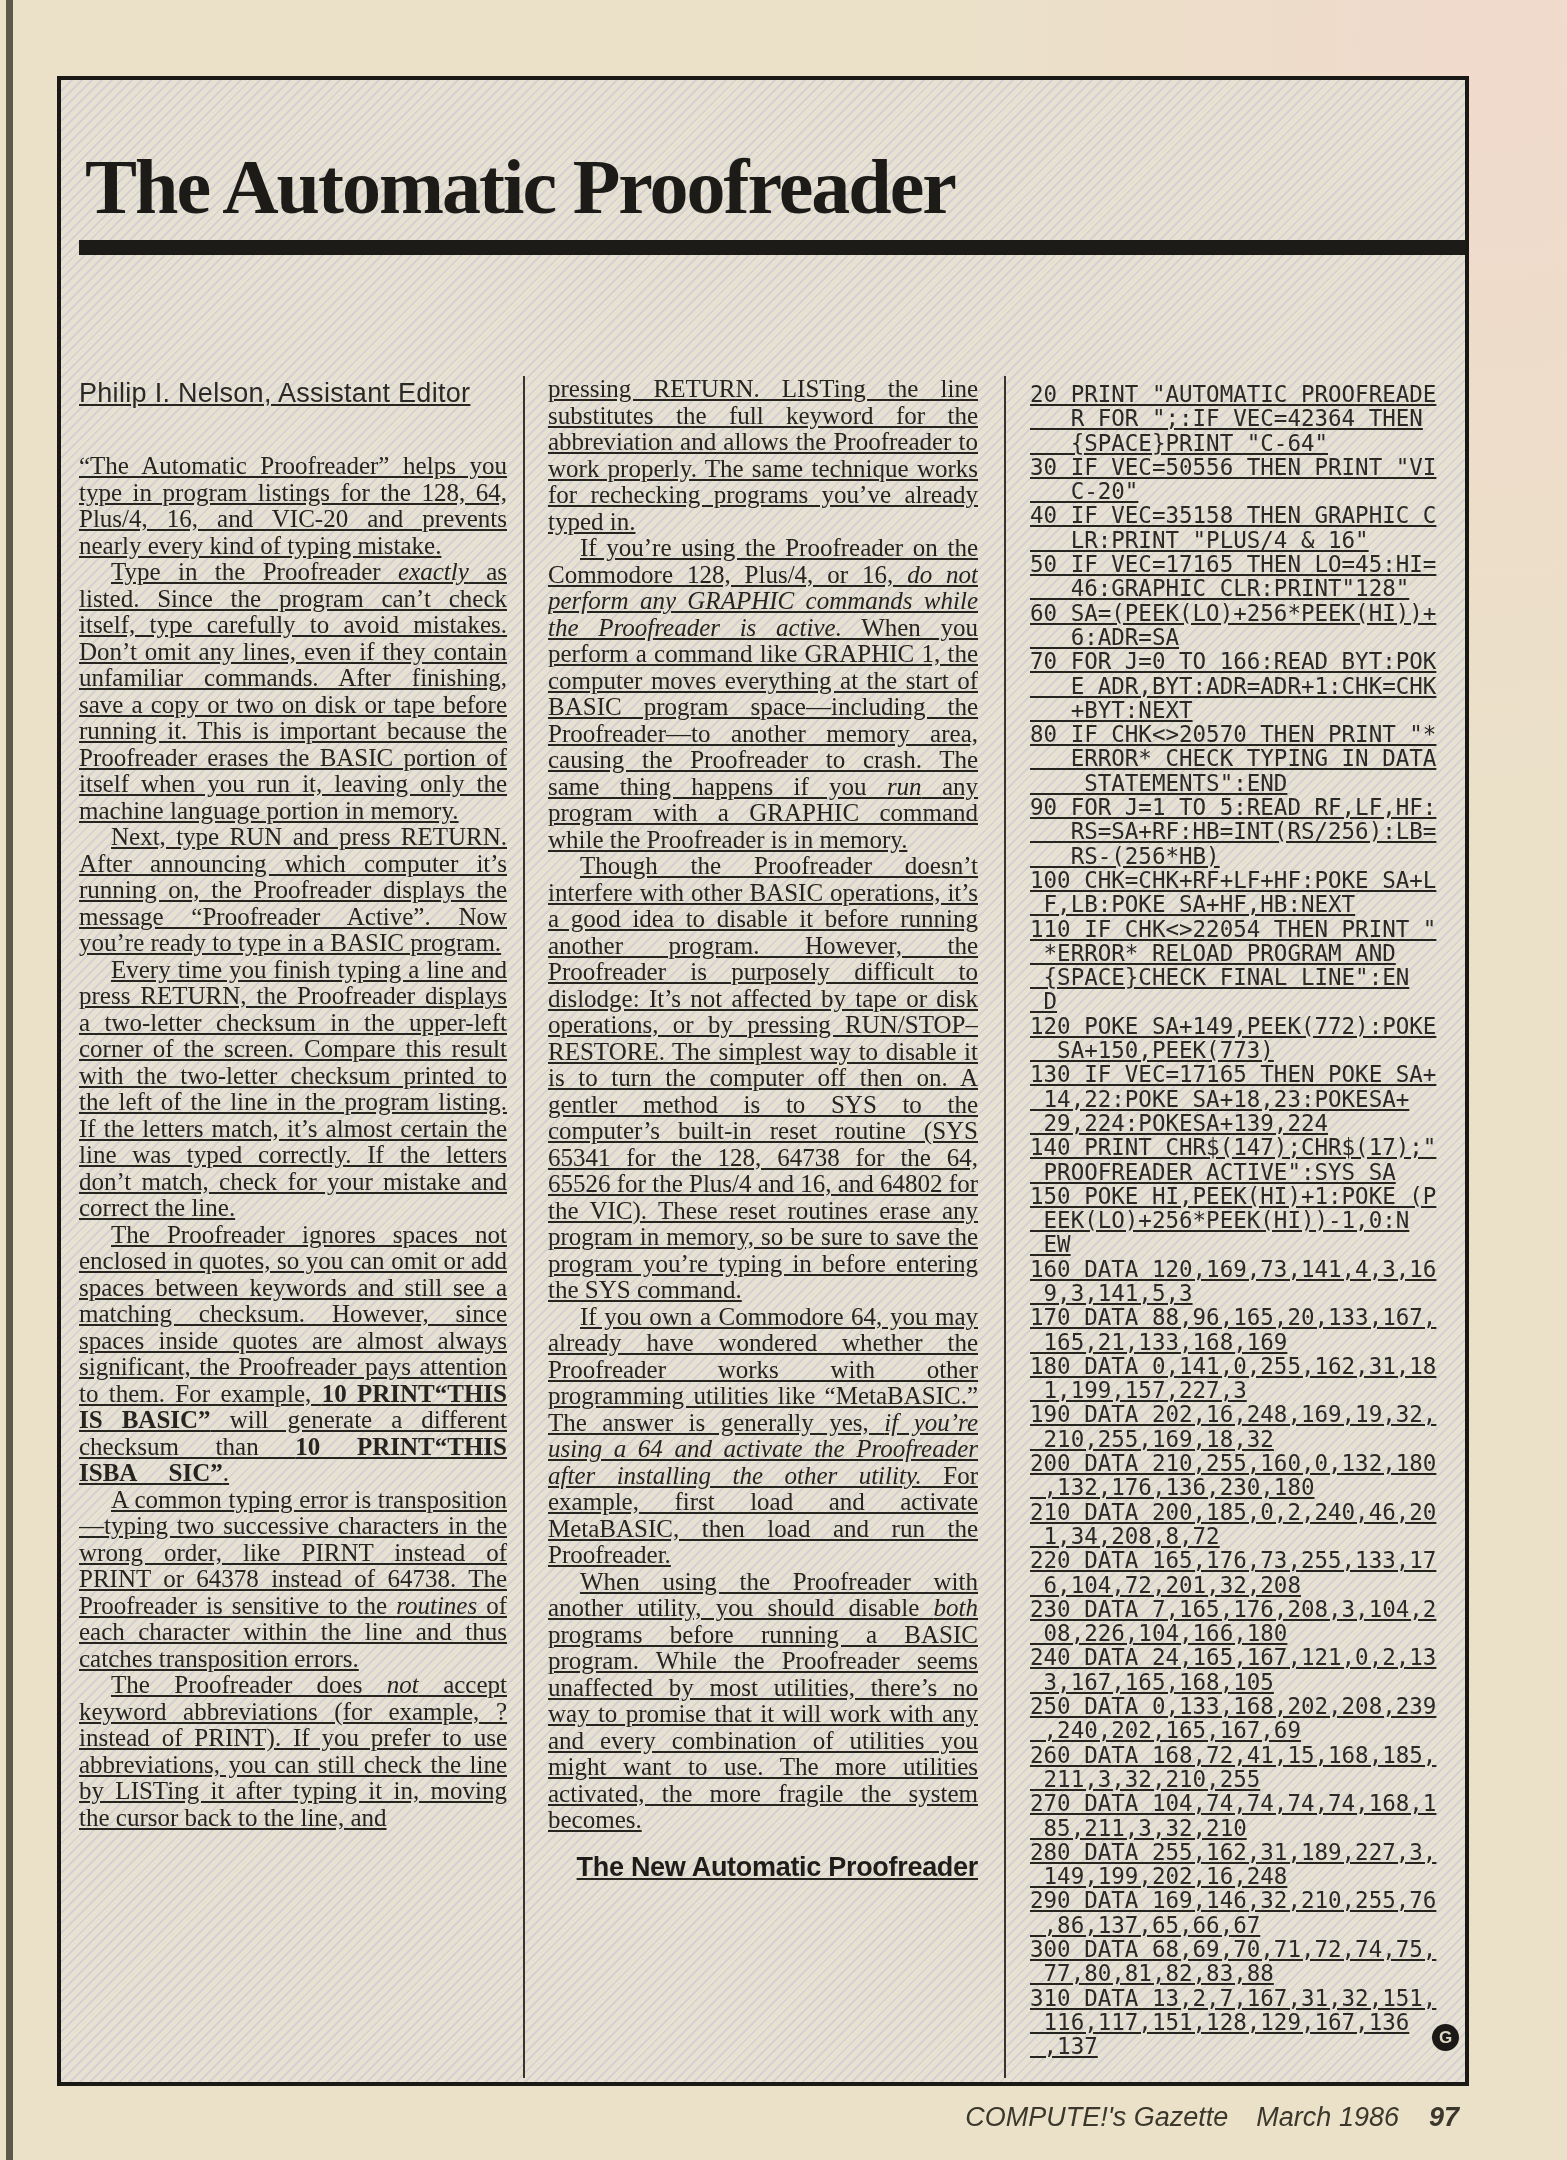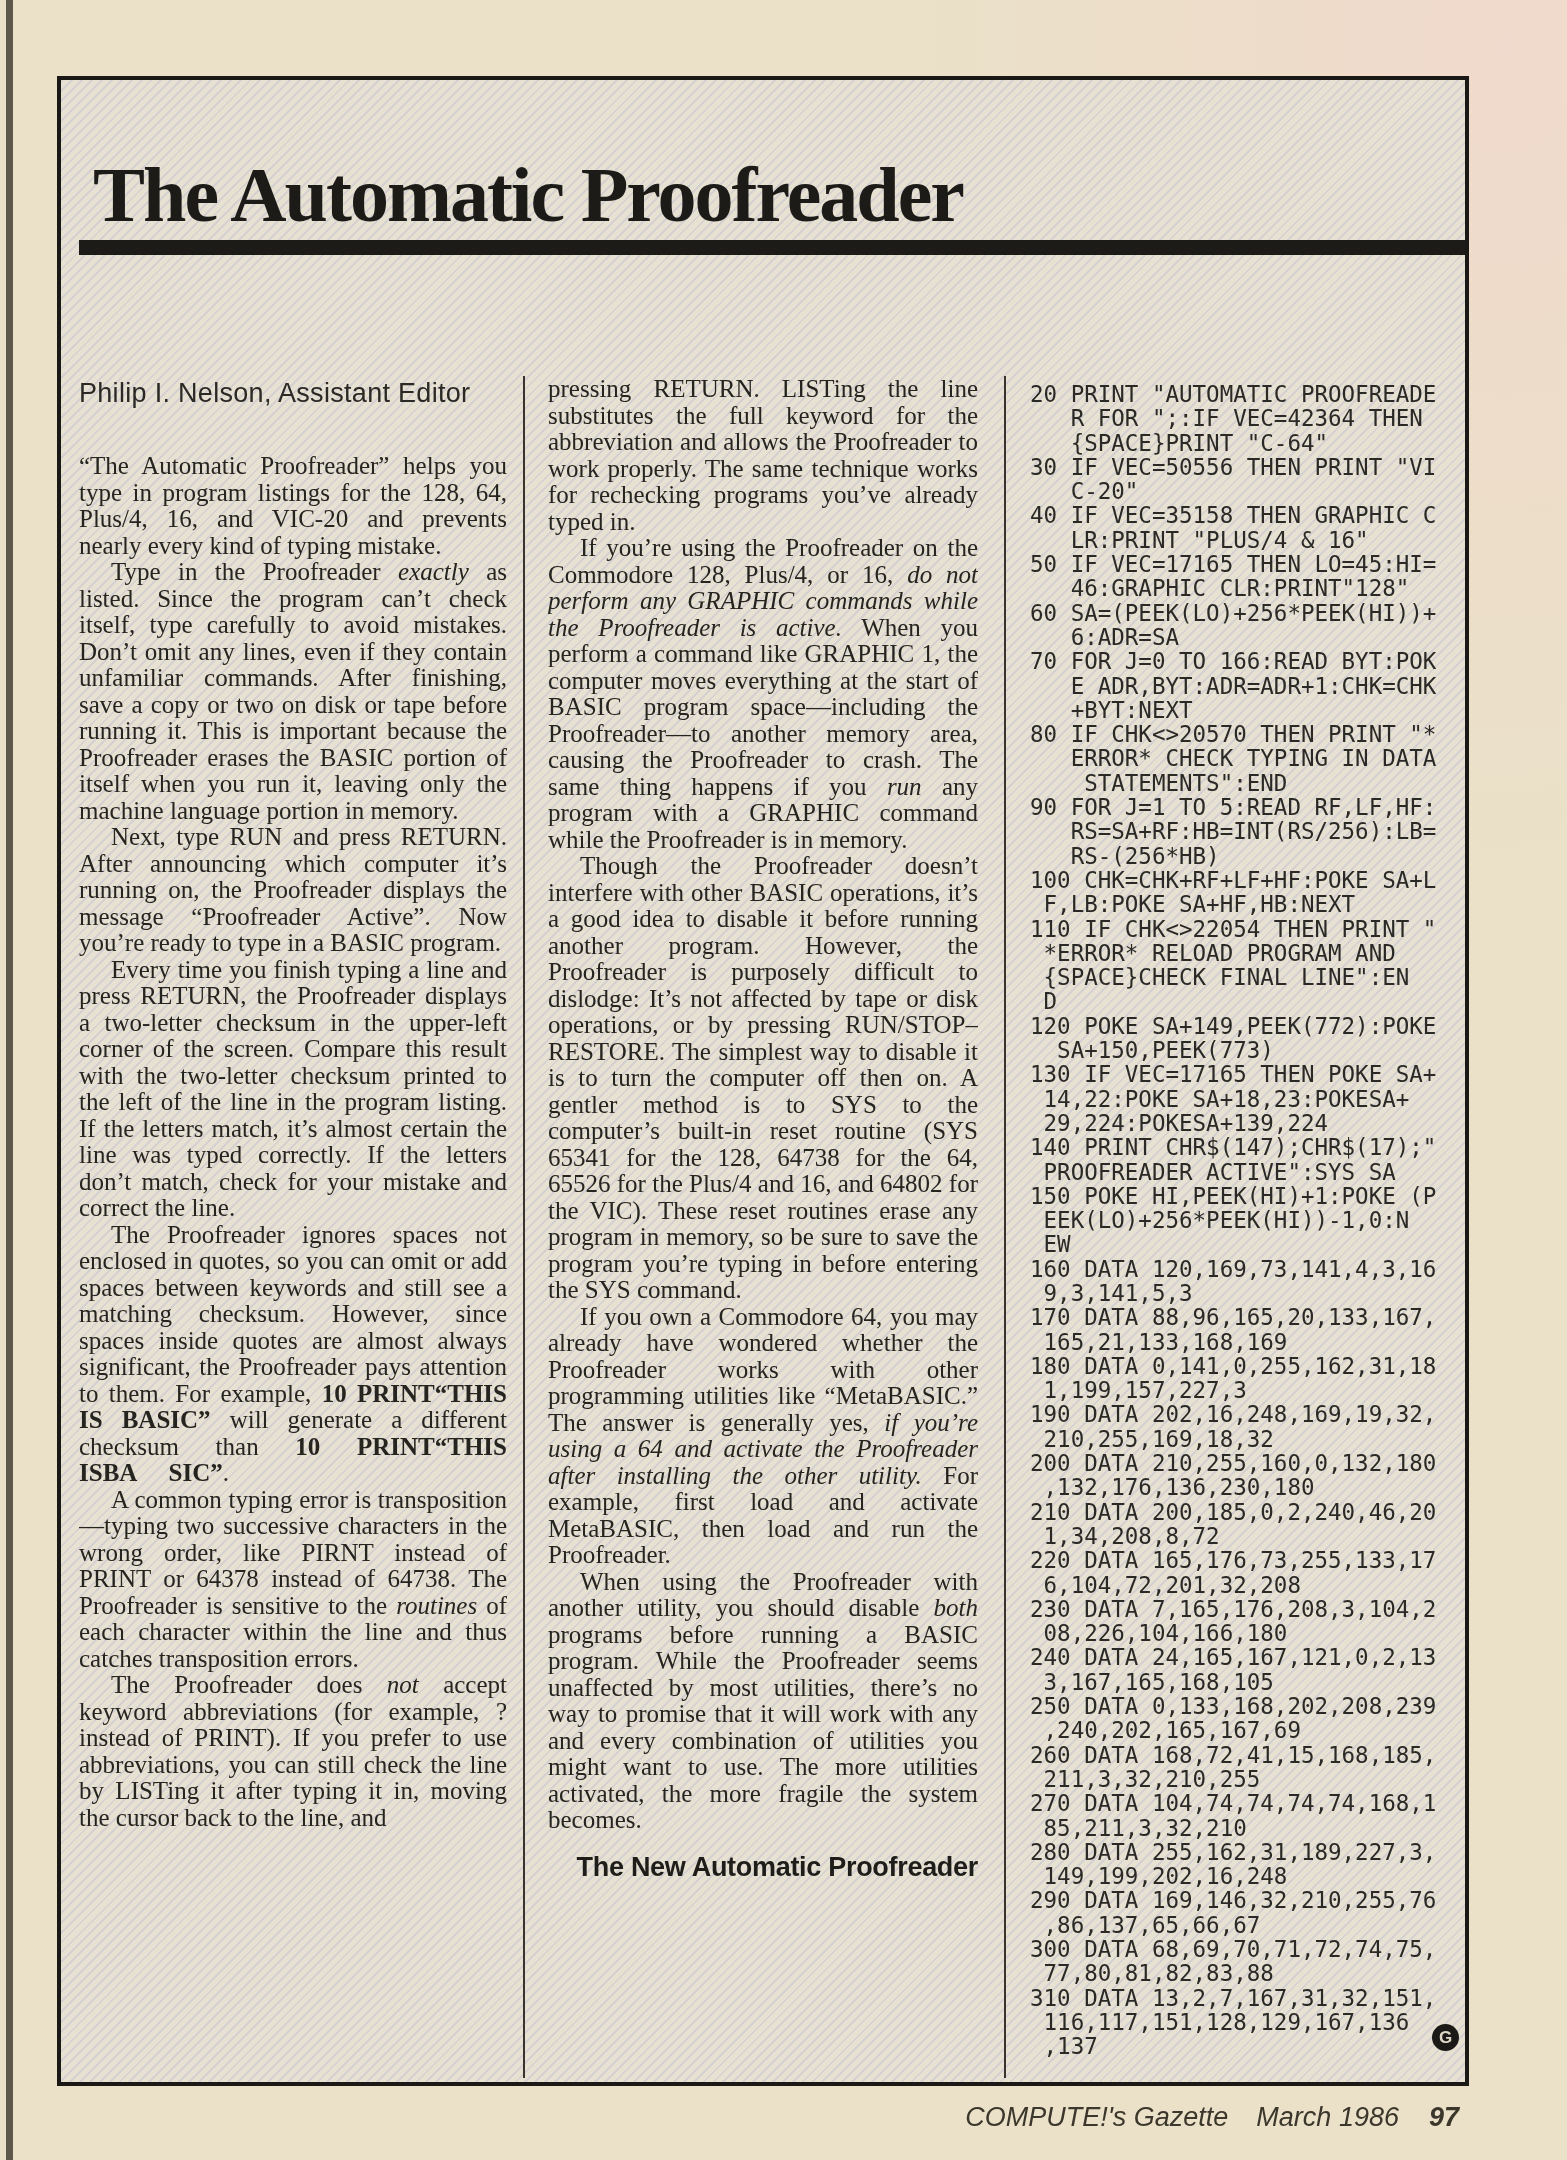--- a/index.html
+++ b/index.html
@@ -3,25 +3,25 @@
 <meta charset="utf-8">
 <style>
   html,body{margin:0;padding:0;}
   .page{position:relative;width:1567px;height:2160px;overflow:hidden;
     background:radial-gradient(ellipse at 96% 2%, rgba(242,216,205,.8) 0%, rgba(242,216,205,0) 28%),#eae1c8;
     font-family:"Liberation Serif",serif;color:#26241f;}
   .gutter{position:absolute;left:6px;top:0;width:7px;height:100%;background:#3b352c;opacity:.8;}
   .box{position:absolute;left:57px;top:76px;width:1412px;height:2010px;box-sizing:border-box;
     border:4px solid #1b1915;
     background:repeating-linear-gradient(135deg,#d5d1d3 0 2px,#e6e1d1 2px 7px);}
-  .title{position:absolute;left:20px;top:58px;margin:12px;font-family:"Liberation Serif",serif;
+  .title{position:absolute;left:20px;top:58px;margin:4px;font-family:"Liberation Serif",serif;
     font-size:78px;font-weight:bold;letter-spacing:-2px;color:#1d1b18;white-space:nowrap;}
   .rule-h{position:absolute;left:18px;top:160px;width:1386px;height:15px;background:#1d1b18;}
   .cols{position:absolute;left:18px;top:296px;width:1388px;height:1702px;display:flex;overflow:hidden;}
-  .col{overflow:hidden;}
+  .col{overflow:hidden;text-decoration:underline;}
   .col1{width:428px;}
   .col2{width:430px;}
   .col3{width:437px;position:relative;}
   .vrule{width:2px;background:#38342d;}
   .vr1{margin-left:16px;margin-right:23px;}
   .vr2{margin-left:26px;margin-right:24px;}
   .byline{font-family:"Liberation Sans",sans-serif;font-size:27px;letter-spacing:.3px;
     color:#2b2925;margin:2px 0 44px 0;}
   p.body{font-size:25px;line-height:26.5px;text-align:justify;margin:0;color:#26241f;}
   p.body.ind{text-indent:32px;}

